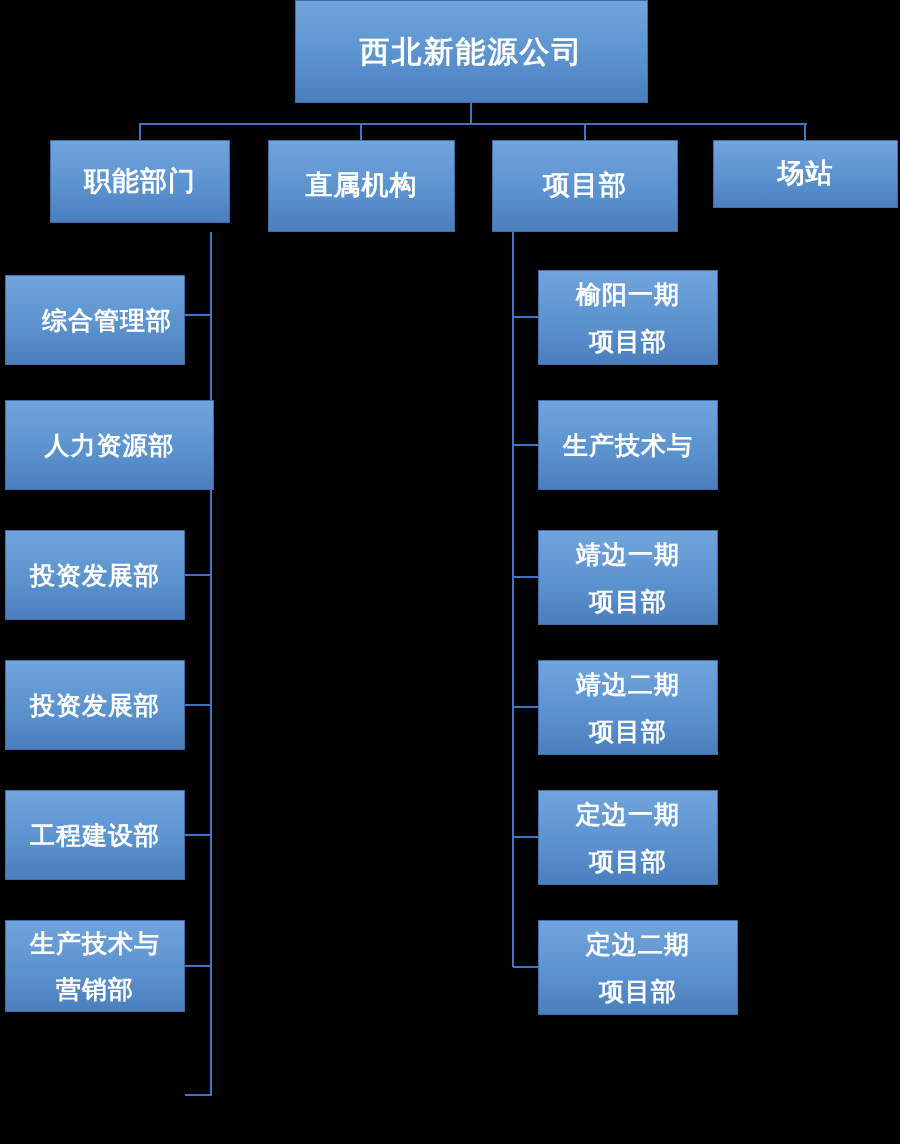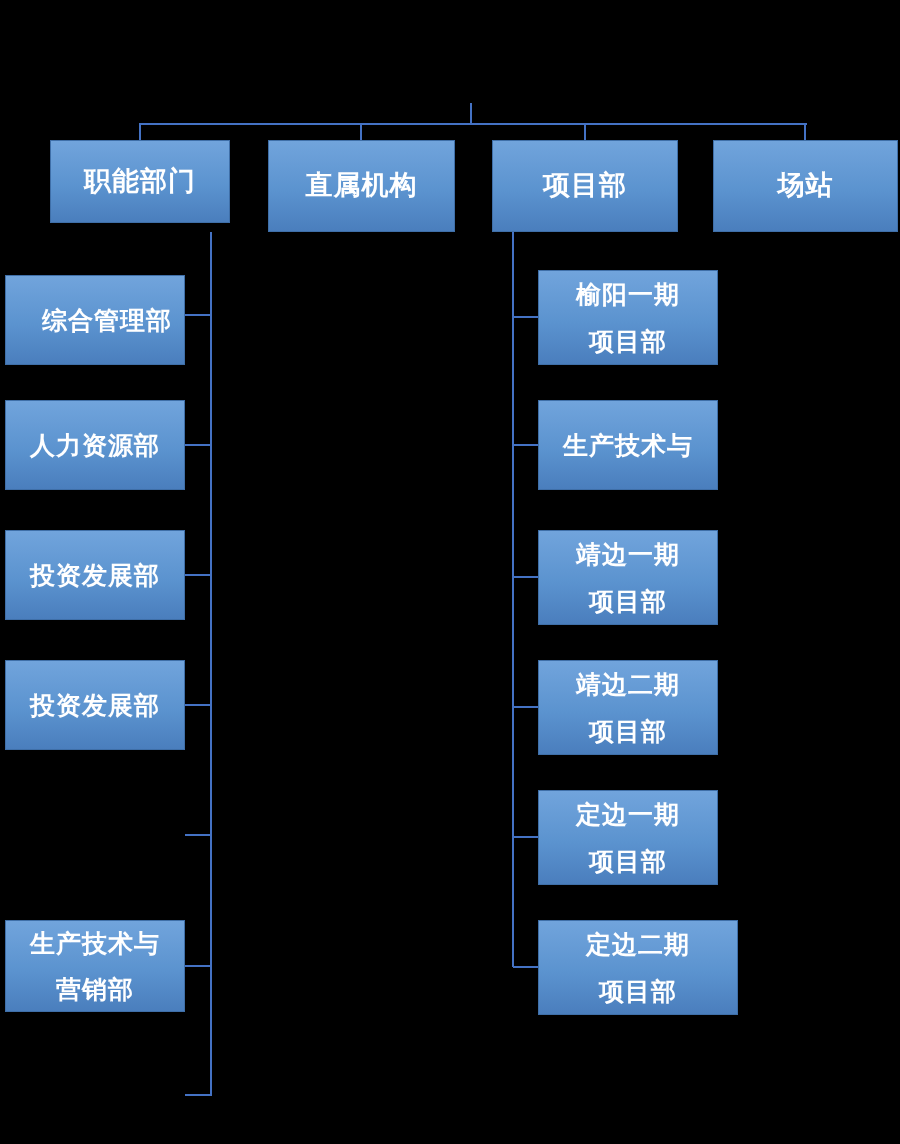--- a/index.html
+++ b/index.html
@@ -62,30 +62,32 @@
   <div class="line" style="left:185px; top:1094px; width:26px; height:2px;"></div>
 
   <div class="line" style="left:512px; top:232px; width:2px; height:735px;"></div>
   <div class="line" style="left:513px; top:316px; width:25px; height:2px;"></div>
   <div class="line" style="left:513px; top:444px; width:25px; height:2px;"></div>
   <div class="line" style="left:513px; top:576px; width:25px; height:2px;"></div>
   <div class="line" style="left:513px; top:706px; width:25px; height:2px;"></div>
   <div class="line" style="left:513px; top:836px; width:25px; height:2px;"></div>
   <div class="line" style="left:513px; top:966px; width:25px; height:2px;"></div>
 
+  <div class="box root-box" style="left:295px; top:0px; width:353px; height:103px;">西北新能源公司</div>
 
   <div class="box branch-box" style="left:50px; top:140px; width:180px; height:83px;">职能部门</div>
   <div class="box branch-box" style="left:268px; top:140px; width:187px; height:92px;">直属机构</div>
   <div class="box branch-box" style="left:492px; top:140px; width:186px; height:92px;">项目部</div>
-  <div class="box branch-box" style="left:713px; top:140px; width:185px; height:92px;">场站</div>
+  <div class="box branch-box" style="left:713px; top:140px; width:185px; height:68px;">场站</div>
 
   <div class="box leaf-box" style="left:5px; top:275px; width:180px; height:90px;padding-left:24px;">综合管理部</div>
-  <div class="box leaf-box" style="left:5px; top:400px; width:180px; height:90px;">人力资源部</div>
+  <div class="box leaf-box" style="left:5px; top:400px; width:209px; height:90px;">人力资源部</div>
   <div class="box leaf-box" style="left:5px; top:530px; width:180px; height:90px;">投资发展部</div>
   <div class="box leaf-box" style="left:5px; top:660px; width:180px; height:90px;">投资发展部</div>
+  <div class="box leaf-box" style="left:5px; top:790px; width:180px; height:90px;">工程建设部</div>
   <div class="box leaf-box" style="left:5px; top:920px; width:180px; height:92px;">生产技术与
 营销部</div>
 
   <div class="box leaf-box" style="left:538px; top:270px; width:180px; height:95px;">榆阳一期
 项目部</div>
   <div class="box leaf-box" style="left:538px; top:400px; width:180px; height:90px;">生产技术与</div>
   <div class="box leaf-box" style="left:538px; top:530px; width:180px; height:95px;">靖边一期
 项目部</div>
   <div class="box leaf-box" style="left:538px; top:660px; width:180px; height:95px;">靖边二期
 项目部</div>

